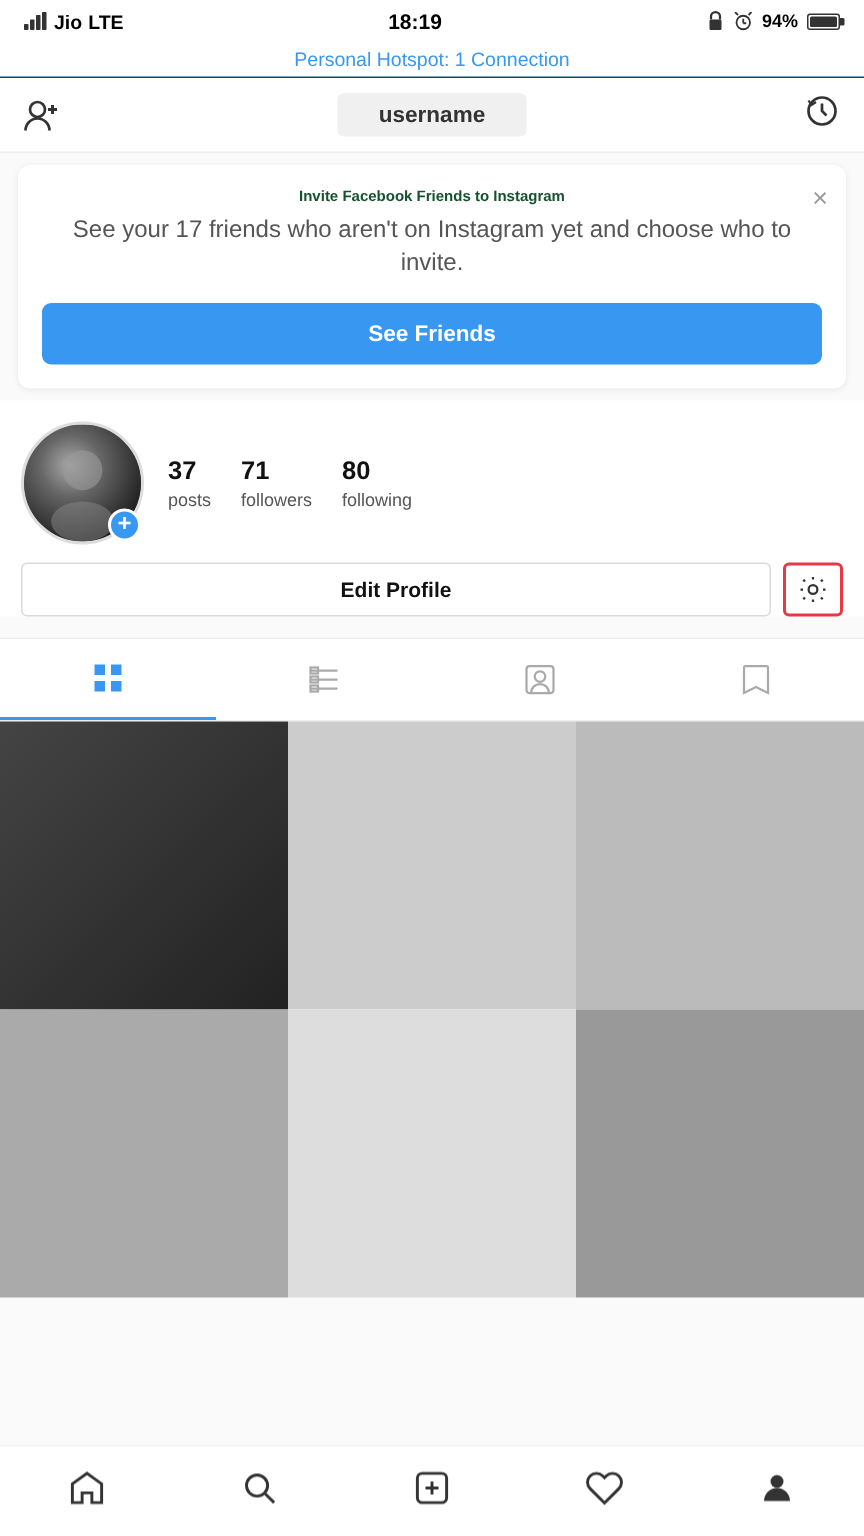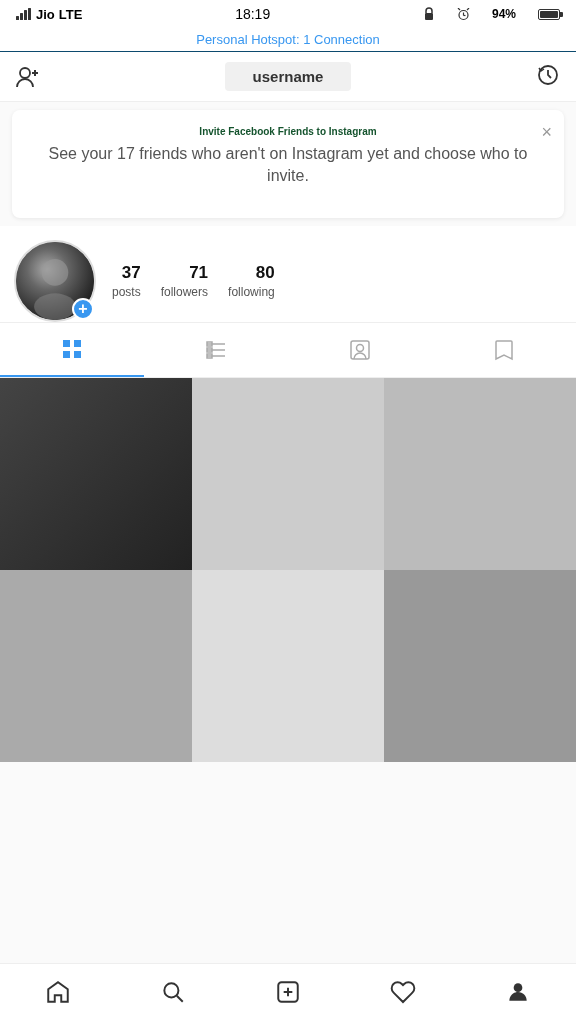--- a/index.html
+++ b/index.html
@@ -16,22 +16,22 @@
     .status-bar {
       background: #fff;
       display: flex;
       justify-content: space-between;
       align-items: center;
       padding: 6px 16px;
       font-size: 13px;
       font-weight: 600;
     }
     .status-left { display: flex; align-items: center; gap: 4px; }
-    .status-center { font-size: 14px; font-weight: 400; }
-    .status-right { display: flex; align-items: center; gap: 22px; font-size: 12px; }
+    .status-center { font-size: 14px; font-weight: 700; }
+    .status-right { display: flex; align-items: center; gap: 6px; font-size: 12px; }
     .battery-icon { 
       width: 22px; height: 11px; border: 1.5px solid #333; border-radius: 2px; position: relative; display: inline-block;
     }
     .battery-icon::after {
       content: ''; position: absolute; right: -4px; top: 2.5px;
       width: 3px; height: 5px; background: #333; border-radius: 0 1px 1px 0;
     }
     .battery-fill {
       position: absolute; left: 1px; top: 1px; bottom: 1px;
       width: 90%; background: #333; border-radius: 1px;
@@ -121,21 +121,21 @@
       position: absolute; bottom: 2px; right: 2px;
       width: 22px; height: 22px; border-radius: 50%;
       background: #3897f0; color: #fff;
       display: flex; align-items: center; justify-content: center;
       font-size: 16px; font-weight: 700; border: 2px solid #fff;
     }
     .profile-stats {
       display: flex; gap: 20px; flex: 1;
     }
     .stat-item {
-      display: flex; flex-direction: column; align-items: flex-end; gap: 2px;
+      display: flex; flex-direction: column; align-items: flex-start; gap: 2px;
     }
     .stat-num { font-size: 17px; font-weight: 700; color: #111; }
     .stat-label { font-size: 12px; color: #555; }
 
     
     .profile-actions {
       display: flex; gap: 8px; margin-top: 12px; margin-bottom: 14px;
     }
     .edit-profile-btn {
       flex: 1; border: 1.5px solid #dbdbdb; background: #fff;
@@ -251,20 +251,21 @@
       <polyline points="12,7 12,12 15,15" fill="none" stroke="#333" stroke-width="1.8"></polyline>
       <path d="M3 5 L5 8 L8 6" fill="none" stroke="#333" stroke-width="1.5"></path>
     </svg>
   </div>
 </div>
 
 <div class="invite-banner">
   <span class="invite-banner-close">×</span>
   <div class="invite-banner-title">Invite Facebook Friends to Instagram</div>
   <div class="invite-banner-desc">See your 17 friends who aren't on Instagram yet and choose who to invite.</div>
+  <button class="see-friends-btn">See Friends</button>
 </div>
 
 <div class="profile-section">
   <div class="profile-top">
 
     <div class="avatar-wrap">
       <div class="avatar-circle">
         <svg viewBox="0 0 82 82" xmlns="http://www.w3.org/2000/svg">
           <defs>
             <radialGradient id="av" cx="40%" cy="35%" r="65%">
@@ -290,20 +291,30 @@
         <span class="stat-num">71</span>
         <span class="stat-label">followers</span>
       </div>
       <div class="stat-item">
         <span class="stat-num">80</span>
         <span class="stat-label">following</span>
       </div>
     </div>
   </div>
 
+  <div class="profile-actions">
+    <button class="edit-profile-btn">Edit Profile</button>
+    <div class="settings-btn">
+
+      <svg viewBox="0 0 24 24" fill="none" stroke="#333" stroke-width="1.8">
+        <circle cx="12" cy="12" r="3.5"></circle>
+        <path d="M12 2v2M12 20v2M4.22 4.22l1.42 1.42M18.36 18.36l1.42 1.42M2 12h2M20 12h2M4.22 19.78l1.42-1.42M18.36 5.64l1.42-1.42"></path>
+      </svg>
+    </div>
+  </div>
 </div>
 
 <div class="divider"></div>
 
 <div class="tab-bar">
   <div class="tab-item active">
 
     <svg viewBox="0 0 24 24" fill="none">
       <rect x="3" y="3" width="7" height="7" fill="#3897f0"></rect>
       <rect x="14" y="3" width="7" height="7" fill="#3897f0"></rect>

